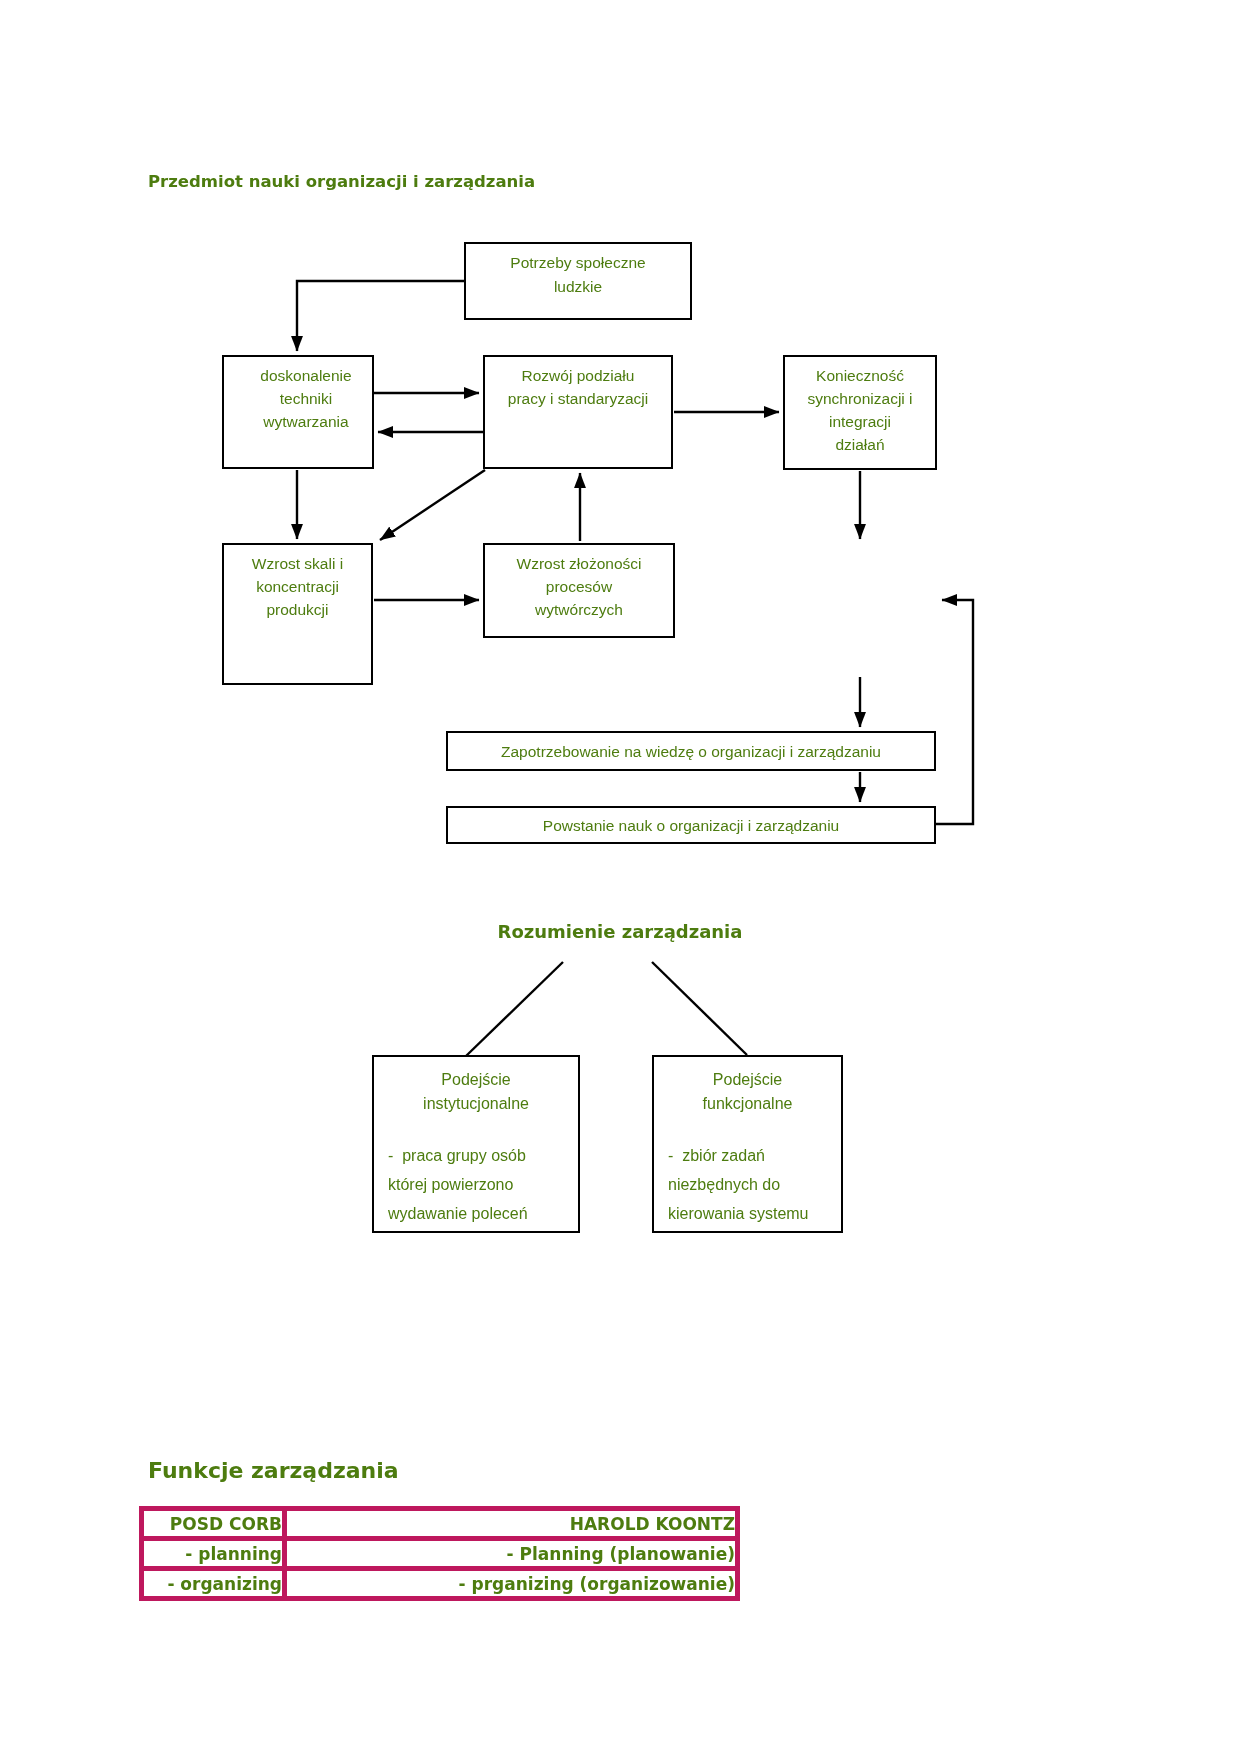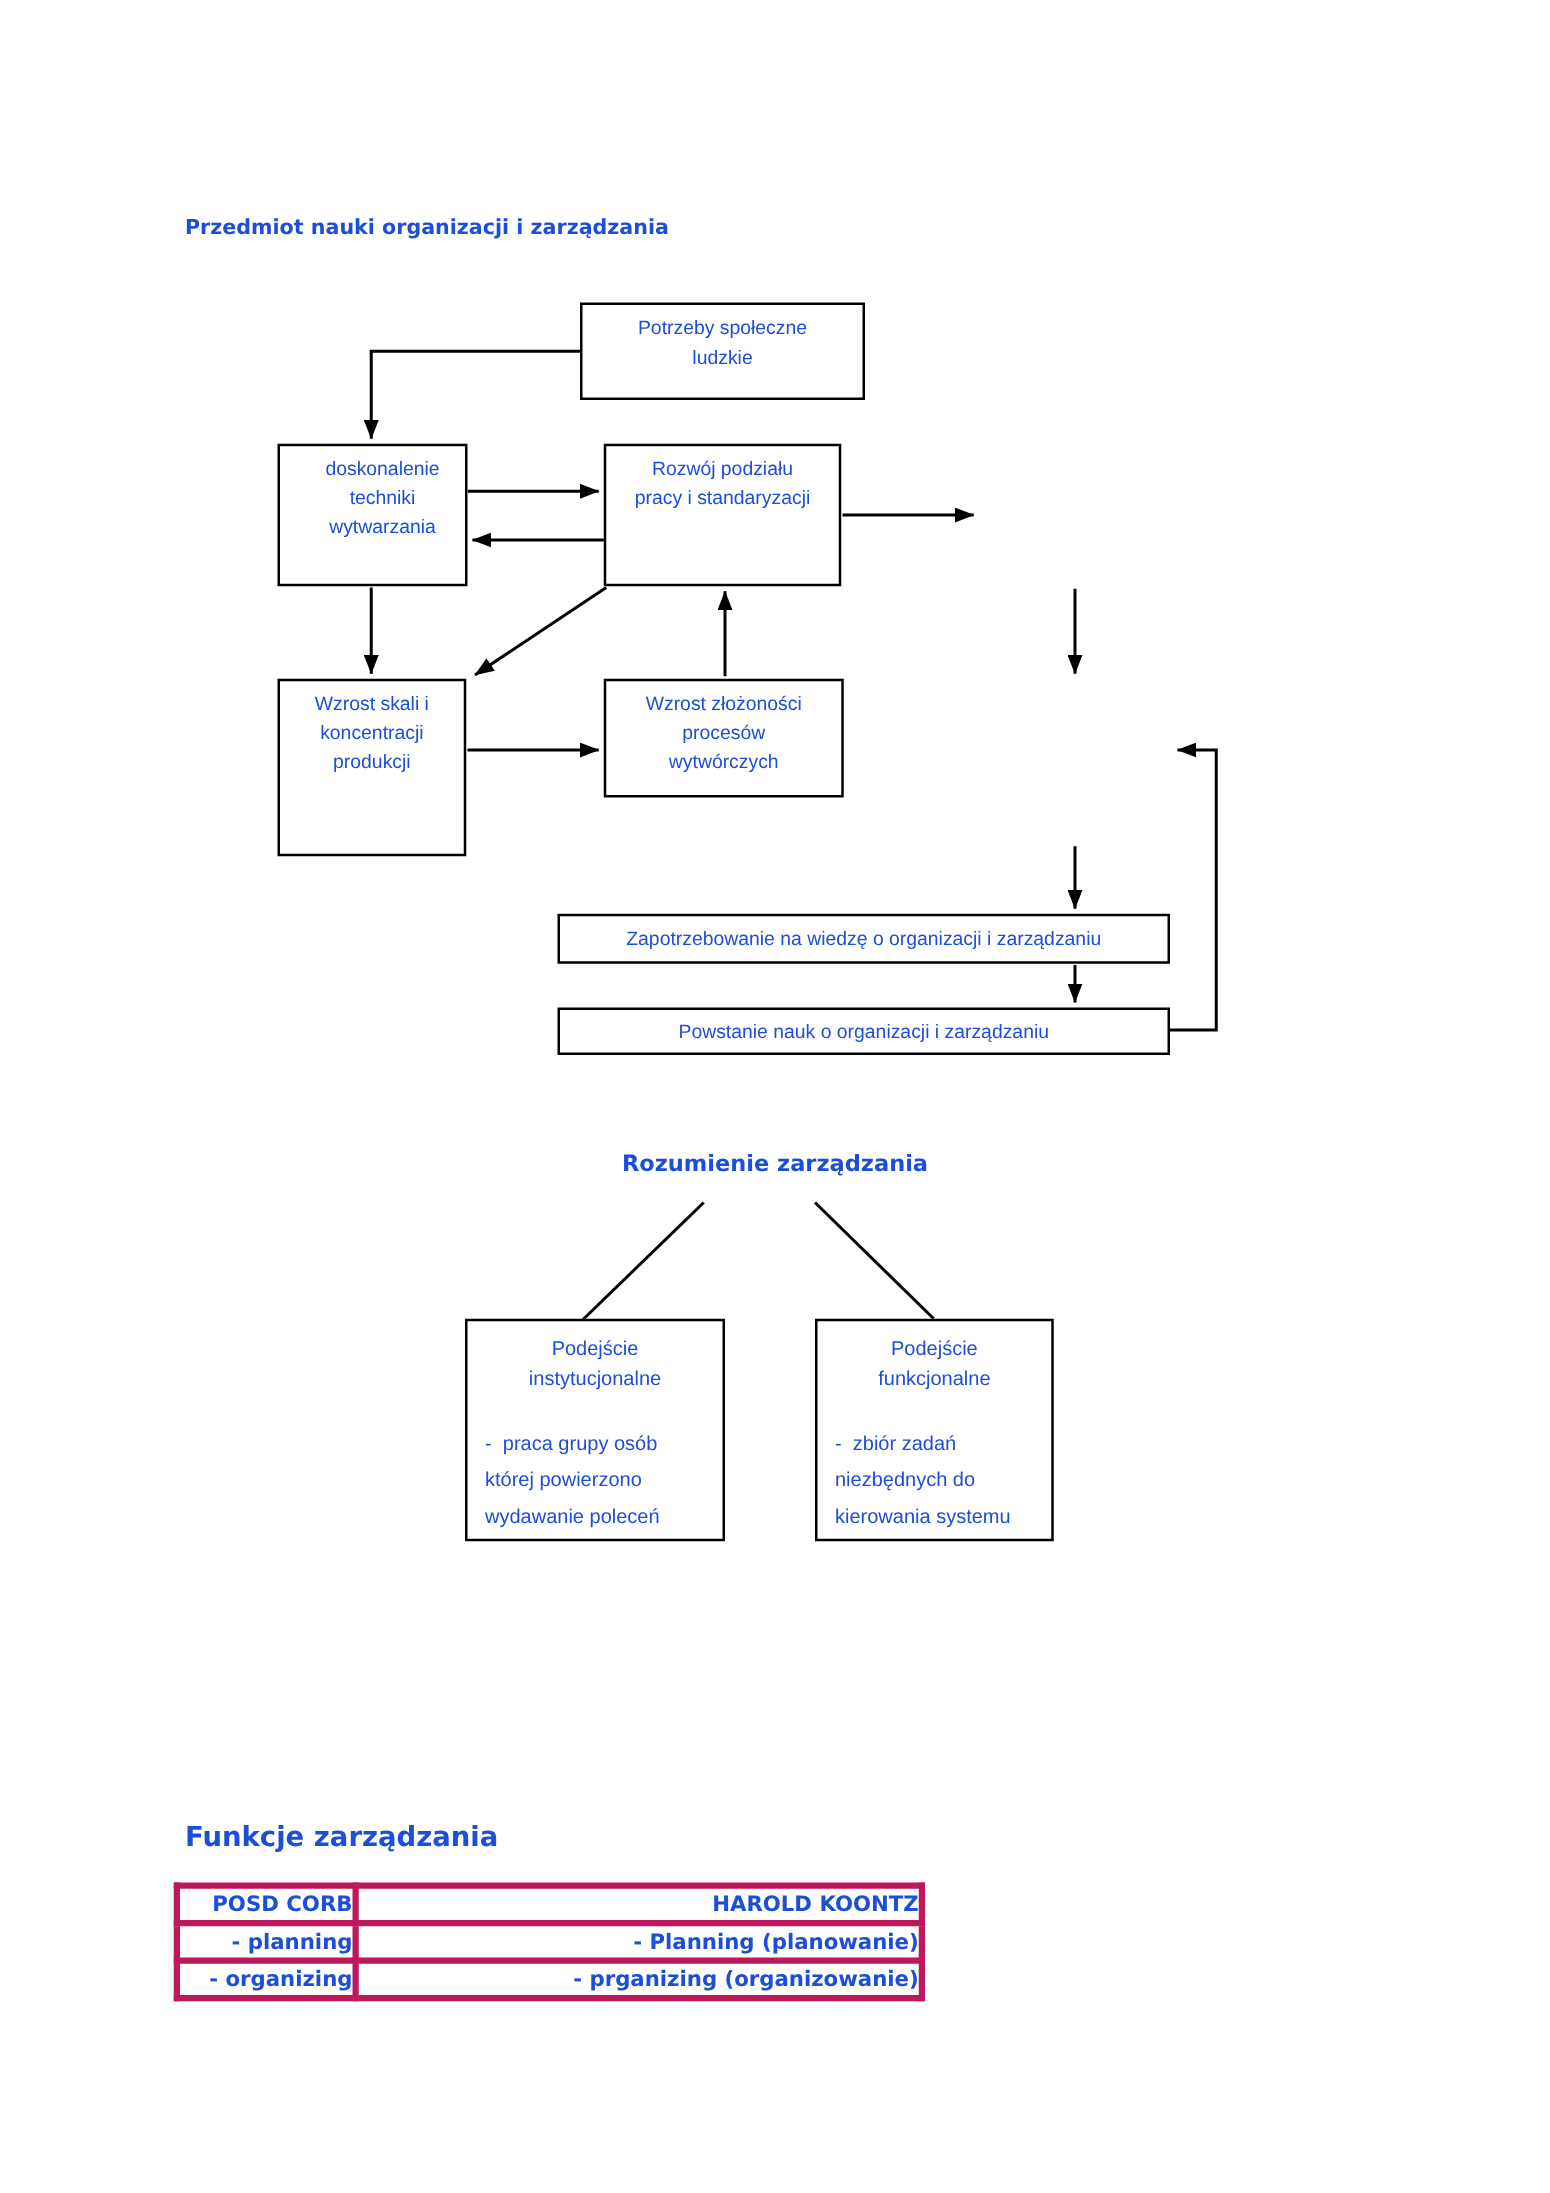--- a/index.html
+++ b/index.html
@@ -1,21 +1,21 @@
 <!DOCTYPE html>
 <html lang="pl"><head>
 <meta charset="utf-8">
 <style>
   html,body{margin:0;padding:0;background:#e8e8e8;}
   #page{
     position:relative;
     width:1240px;height:1754px;
     background:#ffffff;
     font-family:"Liberation Sans",sans-serif;
-    color:#1d4ed8;
+    color:#4d7c0f;
     overflow:hidden;
     margin:0 auto;
   }
   .heading{
     position:absolute;
     font-family:"DejaVu Sans",sans-serif;
     font-weight:bold;
     white-space:nowrap;
   }
   #doc-title{left:148px;top:172px;font-size:16.5px;}
@@ -133,20 +133,26 @@
   </div>
   <div id="box-doskonalenie" class="fbox">
     <span class="lbl">doskonalenie
 techniki
 wytwarzania</span>
   </div>
   <div id="box-rozwoj" class="fbox">
     <span class="lbl">Rozwój podziału
 pracy i standaryzacji</span>
   </div>
+  <div id="box-koniecznosc" class="fbox">
+    <span class="lbl">Konieczność
+synchronizacji i
+integracji
+działań</span>
+  </div>
   <div id="box-wzrost-skali" class="fbox">
     <span class="lbl">Wzrost skali i
 koncentracji
 produkcji</span>
   </div>
   <div id="box-wzrost-zlozonosci" class="fbox">
     <span class="lbl">Wzrost złożoności
 procesów
 wytwórczych</span>
   </div>

